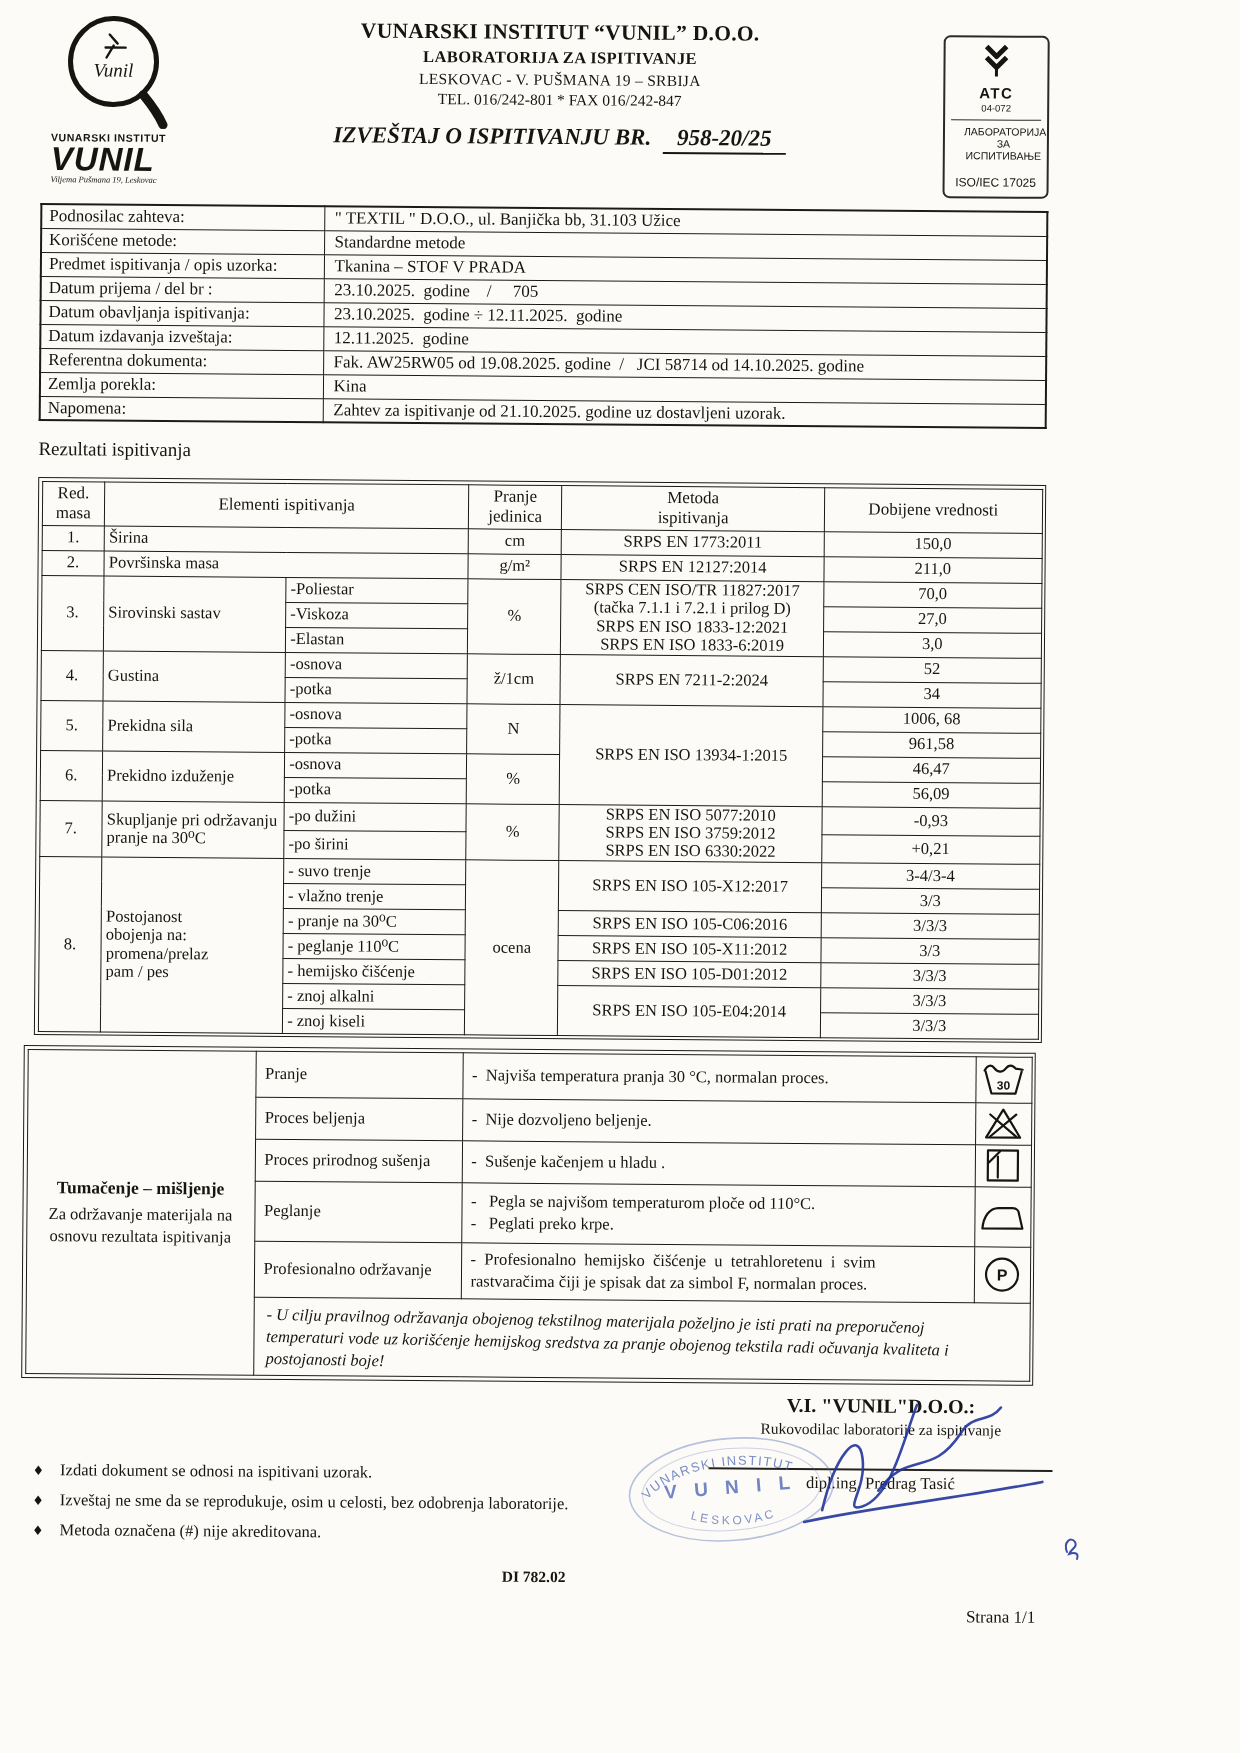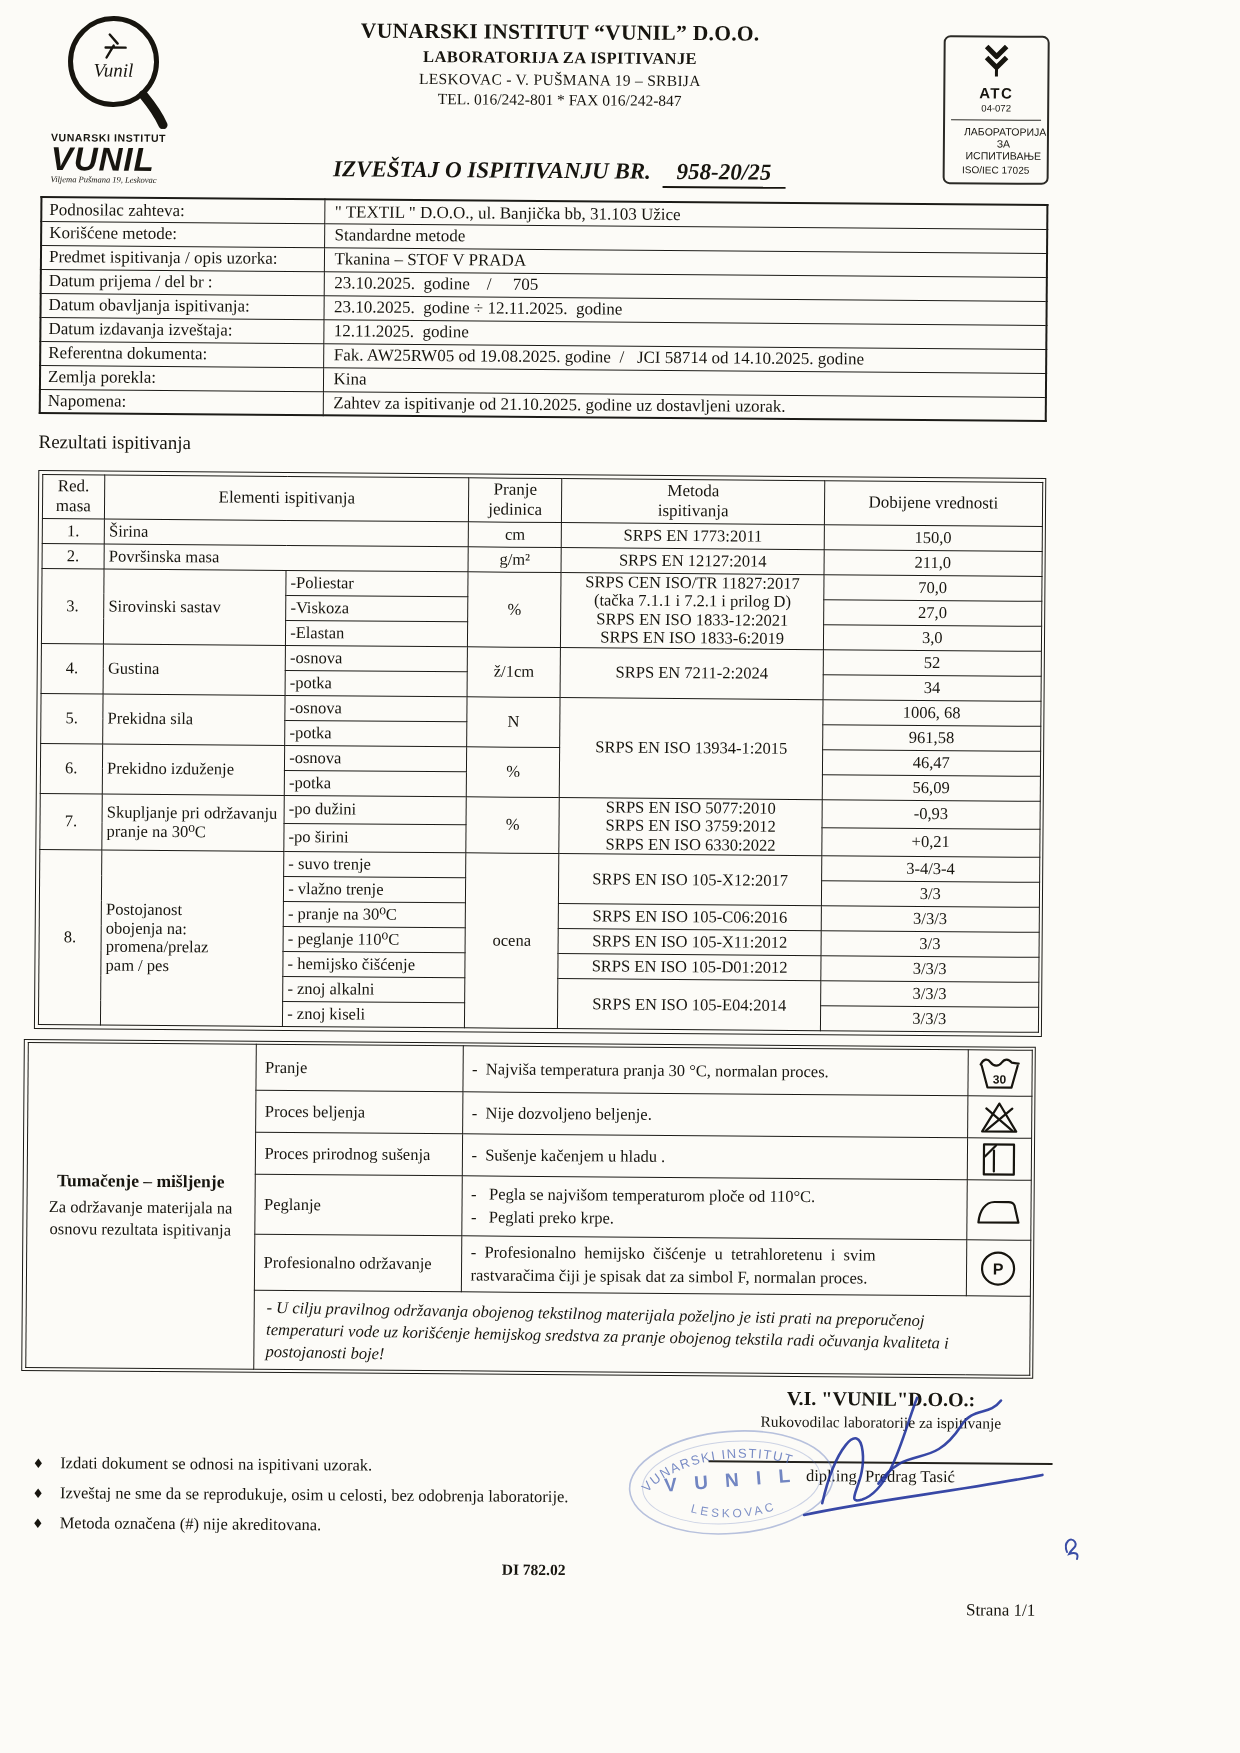--- a/index.html
+++ b/index.html
@@ -18,28 +18,28 @@
             letter-spacing:.6px; margin:3px 0 0 10px; }
   .brand2 { font-family:"Liberation Sans",sans-serif; font-weight:bold; font-style:italic;
             font-size:33px; line-height:.95; letter-spacing:1px; margin-left:10px; }
   .brand3 { font-size:8.5px; font-style:italic; margin-left:10px; }
   .center-col { flex:1; text-align:center; padding:6px 55px 0 0; }
   .org  { font-size:21.5px; font-weight:bold; letter-spacing:.3px; }
   .lab  { font-size:16.5px; font-weight:bold; margin-top:3px; letter-spacing:.4px; }
   .addr { font-size:15.5px; margin-top:3px; letter-spacing:.3px; }
   .tel  { font-size:15.5px; margin-top:2px; }
   .title-row { margin-top:15px; font-size:23px; font-weight:bold; font-style:italic; }
-  .rnum { display:inline-block; border-bottom:2.5px solid #17150f; padding:0 14px 1px; margin-left:6px;margin-top:34px; }
+  .rnum { display:inline-block; border-bottom:2.5px solid #17150f; padding:0 14px 1px; margin-left:6px; }
   .badge { width:106px; border:2px solid #2b2a26; border-radius:7px; text-align:center;
            padding:7px 4px 7px; margin-top:18px; font-family:"Liberation Sans",sans-serif; }
   .atc { font-size:15px; font-weight:bold; letter-spacing:1.5px; margin-top:2px; }
   .atc-code { font-size:9.5px; margin-top:1px; }
   .badge-sep { border-top:1.5px solid #2b2a26; margin:6px 2px 5px; }
   .b1,.b2 { font-size:10.5px;margin-left:15px; }
-  .b3 { font-size:10px; margin-top:3px; }
+  .b3 { font-size:12px; margin-top:14px; }
 
   
   .info-table { width:100%; border-collapse:collapse; margin-top:12px; border:2.2px solid #1c1b17; }
   .info-table td { border:1.6px solid #1c1b17; height:24px; font-size:17px; vertical-align:middle; }
   .info-label { width:283px; padding-left:7px; }
   .info-value { padding-left:10px; white-space:pre-wrap; }
 
   
   .section-title { font-size:19px; margin-top:17px; }
   .dbl { border:1.7px solid #1c1b17; padding:2.5px; margin-top:17px; }
@@ -56,21 +56,21 @@
   
   .care-wrap { border:1.7px solid #1c1b17; padding:2.5px; margin-top:10px; margin-left:-10px; width:1012px; }
   .care { width:100%; border-collapse:collapse; }
   .care td { border:1.5px solid #1c1b17; font-size:16.5px; vertical-align:middle; }
   .care-left { width:228px; text-align:center; padding:4px; }
   .care-title { font-weight:bold; font-size:17.5px; }
   .care-sub { font-size:16.5px; margin-top:5px; line-height:1.3; }
   .care-cat { width:207px; padding-left:9px; }
   .h46{height:46px;} .h42{height:42px;} .h60{height:60px;} .h56{height:56px;}
   .care-txt { padding:3px 9px; white-space:pre-wrap; line-height:1.35; }
-  .care-ic { width:64px; text-align:center; }
+  .care-ic { width:56px; text-align:center; }
   .care-ic svg { vertical-align:middle; }
   .icon path, .icon rect, .icon circle { fill:none; stroke:#17150f; stroke-width:2.2; stroke-linecap:round; stroke-linejoin:round; }
   .icon text { fill:#17150f; font-family:"Liberation Sans",sans-serif; }
   .care-note { font-style:italic; font-size:15.5px; padding:6px 12px; line-height:1.32; }
   .tilt { transform:rotate(0.7deg); transform-origin:0 0; white-space:pre-line; }
 
   
   .bottom { position:relative; height:176px; margin-top:6px; }
   .sig { position:absolute; top:4px; right:-14px; width:344px; text-align:center; }
   .sig-company { font-size:20px; font-weight:bold; }

